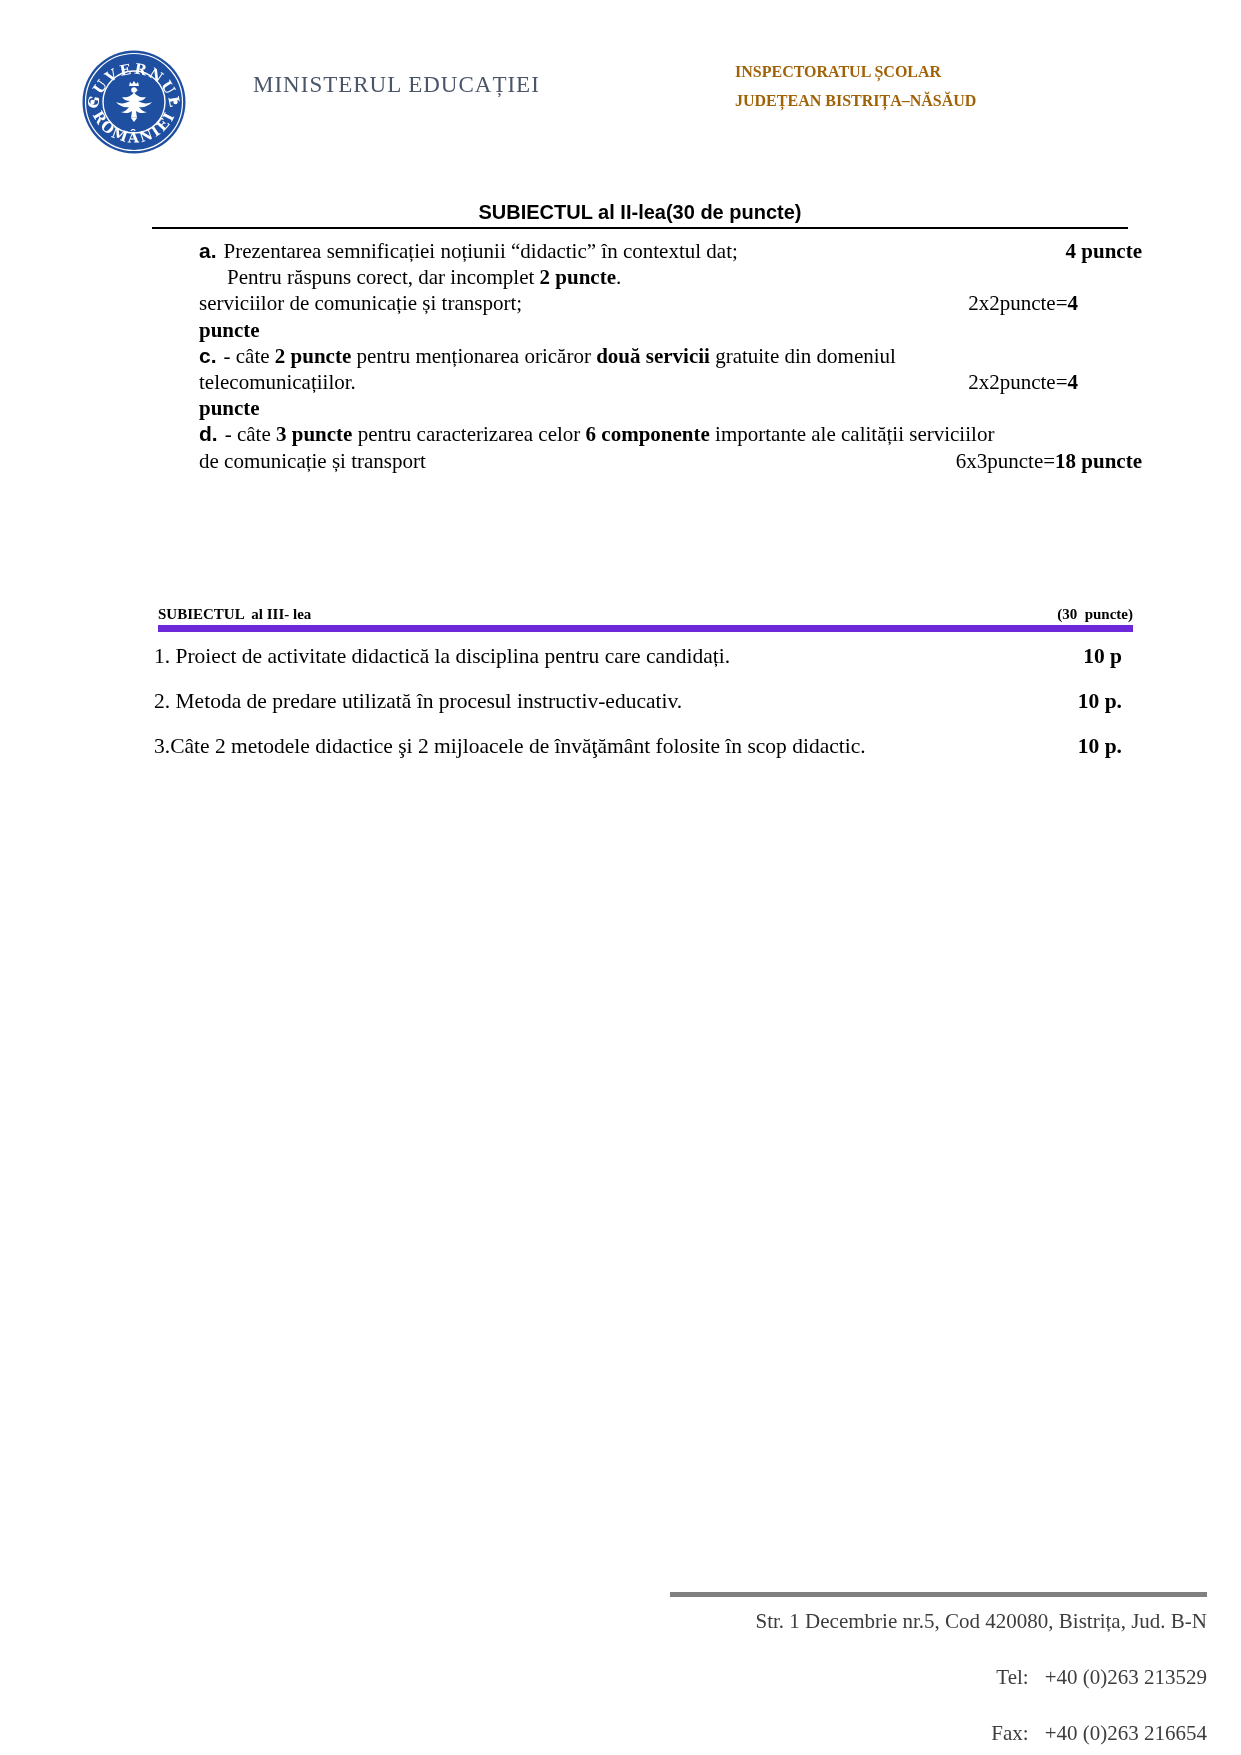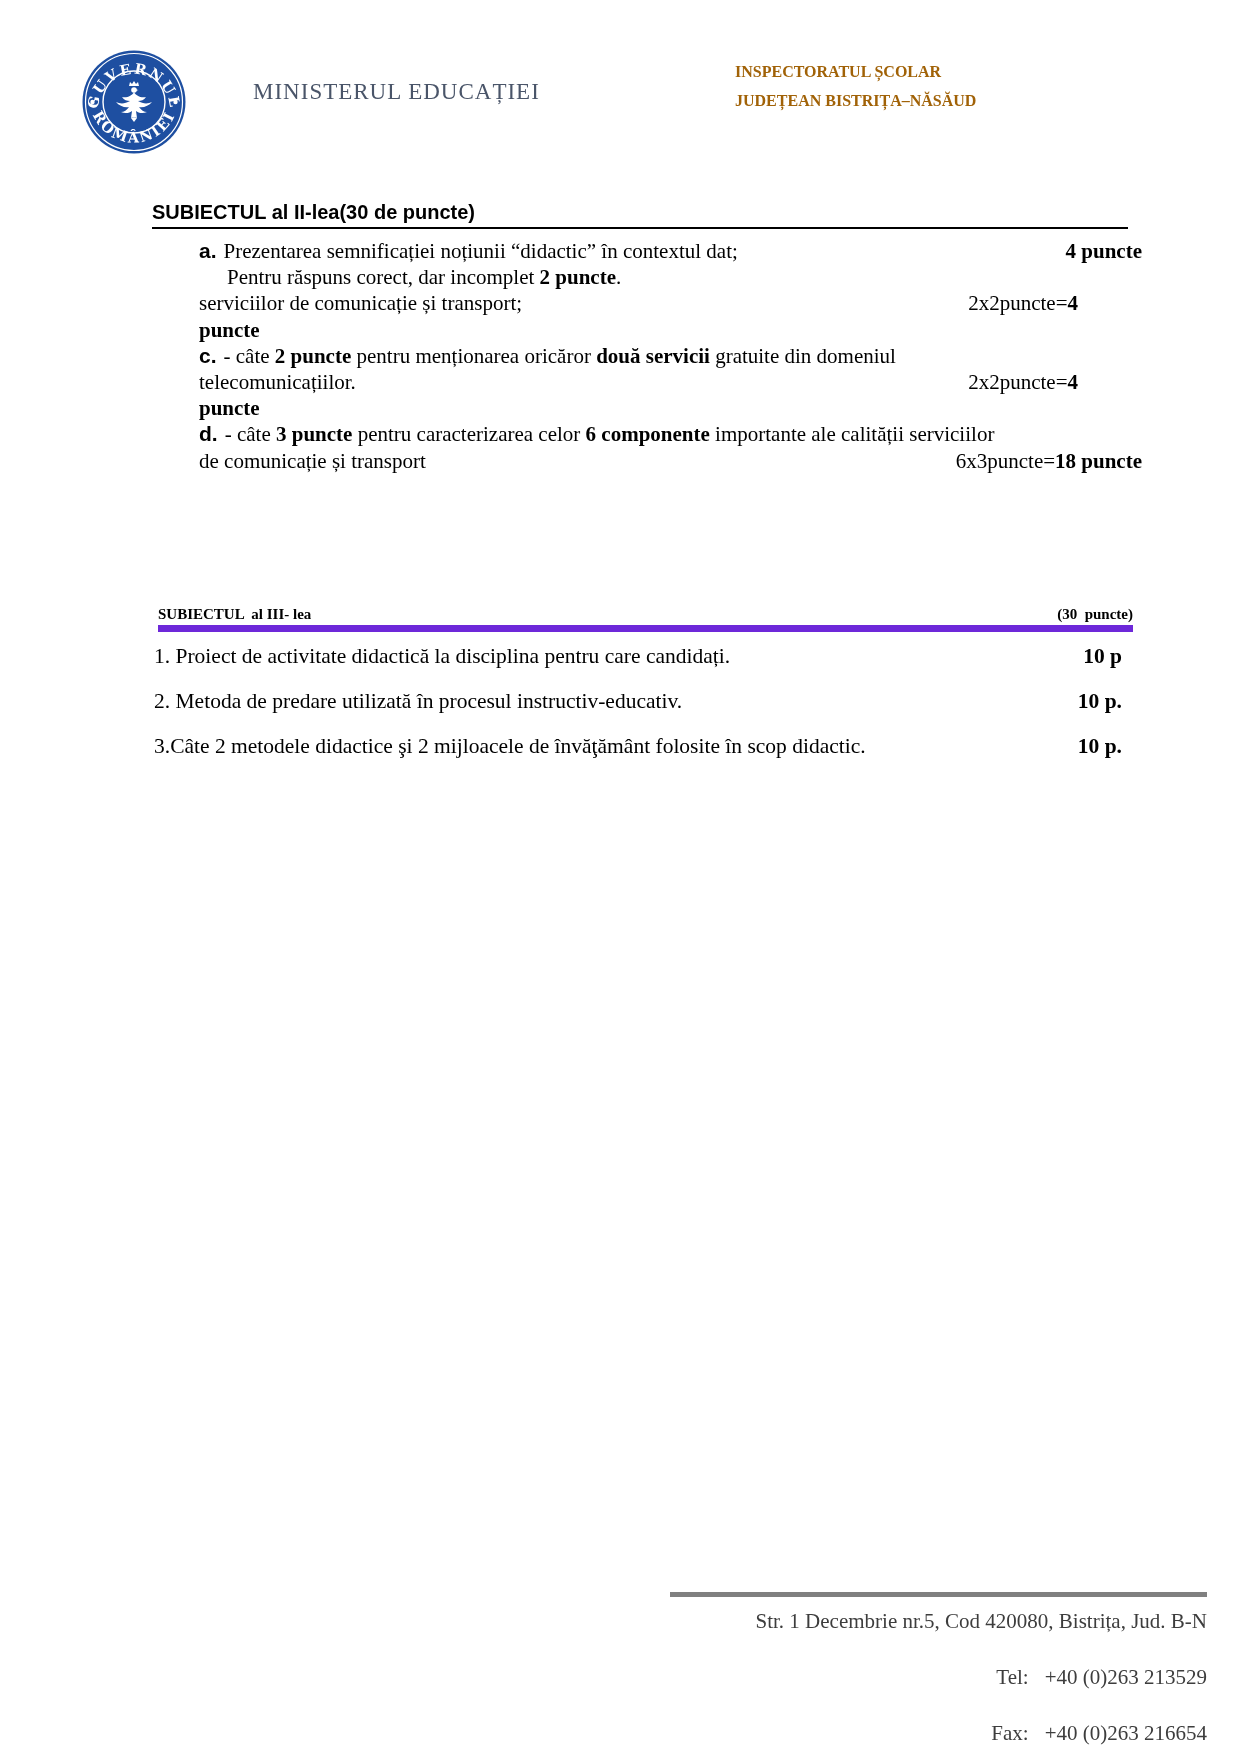--- a/index.html
+++ b/index.html
@@ -6,32 +6,32 @@
   html,body { margin:0; padding:0; background:#ffffff; }
   .page {
     position:relative; width:1241px; height:1755px; background:#ffffff;
     font-family:"Liberation Serif", serif; color:#000; overflow:hidden;
   }
   .pre { white-space:pre-wrap; }
 
   
   .seal { position:absolute; left:82px; top:50px; width:104px; height:104px; }
   .ministry {
-    position:absolute; left:253px; top:79px;
+    position:absolute; left:253px; top:72px;
     font-size:23px; letter-spacing:1px; color:#4a5569;
   }
   .inspectorate {
     position:absolute; left:735px; top:57px; width:400px; text-align:left;
     font-weight:bold; font-size:16px; line-height:29px; color:#a16207;
   }
 
   
   .s2-head {
     position:absolute; left:152px; top:201px; width:976px;
-    display:flex; justify-content:flex-start; align-items:flex-end;
+    display:flex; justify-content:center; align-items:flex-end;
     border-bottom:2px solid #000; padding-bottom:3px;
     font-family:"Liberation Sans", sans-serif; font-weight:bold; font-size:20px;
   }
   .s2-body {
     position:absolute; left:199px; top:238px; width:943px;
     font-size:21px; line-height:26.2px;
   }
   .row { display:flex; justify-content:space-between; }
   .indent { padding-left:28px; }
   .lbl { font-family:"Liberation Sans", sans-serif; font-weight:bold; margin-right:7px; }

